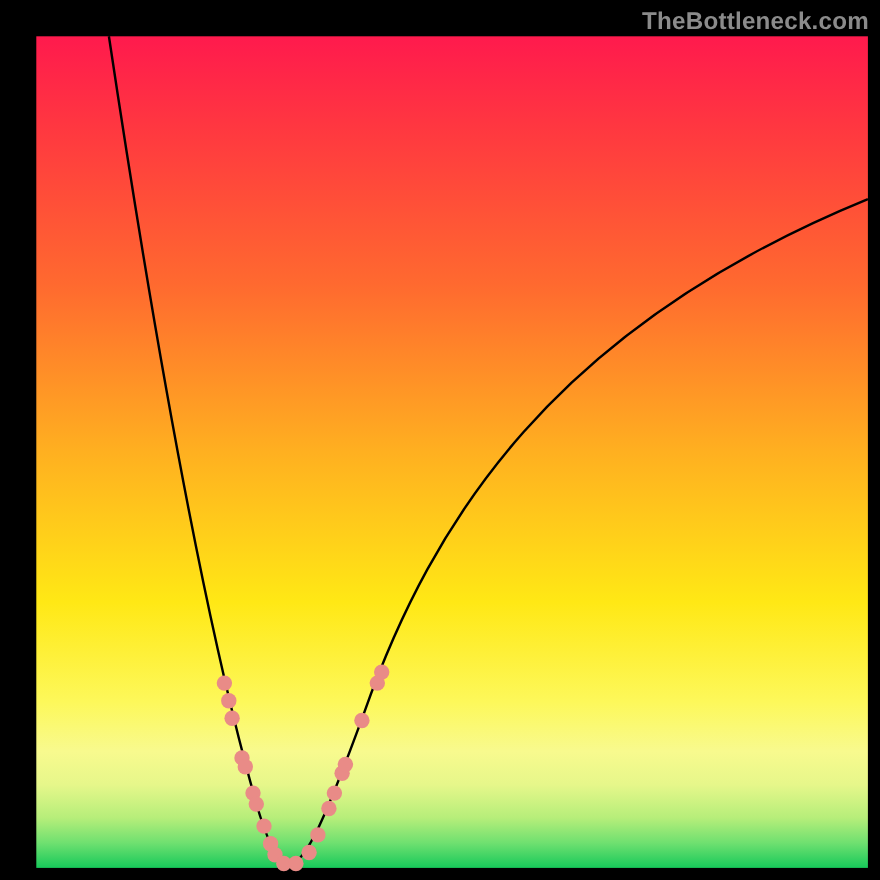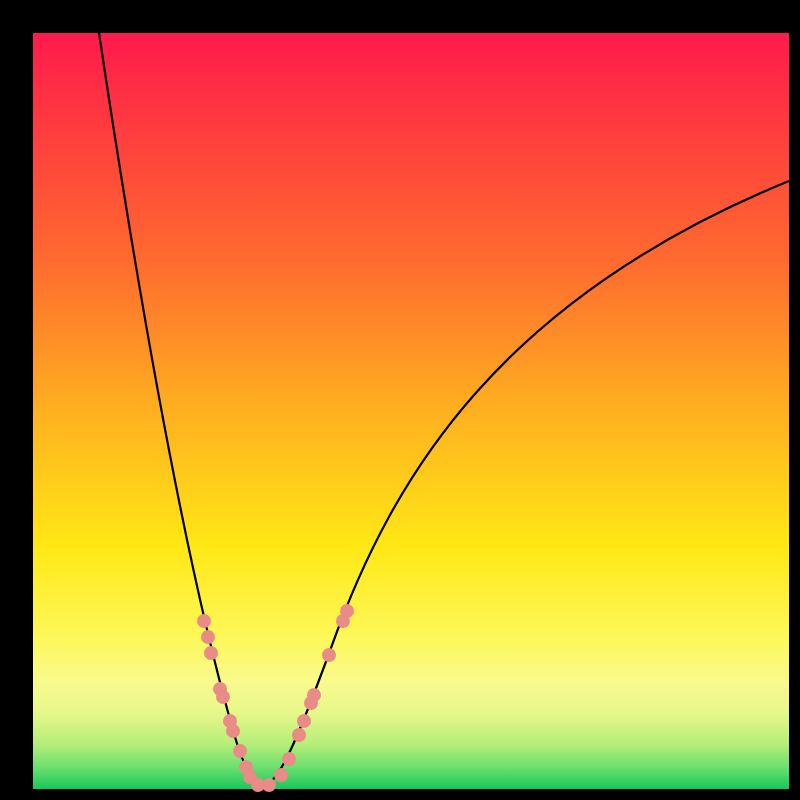--- a/index.html
+++ b/index.html
@@ -73,14 +73,15 @@
         <circle cx="266" cy="702" r="7" fill="#e98b87"></circle>
         <circle cx="271" cy="688" r="7" fill="#e98b87"></circle>
         <circle cx="278" cy="670" r="7" fill="#e98b87"></circle>
         <circle cx="281" cy="662" r="7" fill="#e98b87"></circle>
         <circle cx="296" cy="622" r="7" fill="#e98b87"></circle>
         <circle cx="310" cy="588" r="7" fill="#e98b87"></circle>
         <circle cx="314" cy="578" r="7" fill="#e98b87"></circle>
       </g>
   </svg>
 
+  <div class="watermark">TheBottleneck.com</div>
 
 </div>
 
 </body></html>

